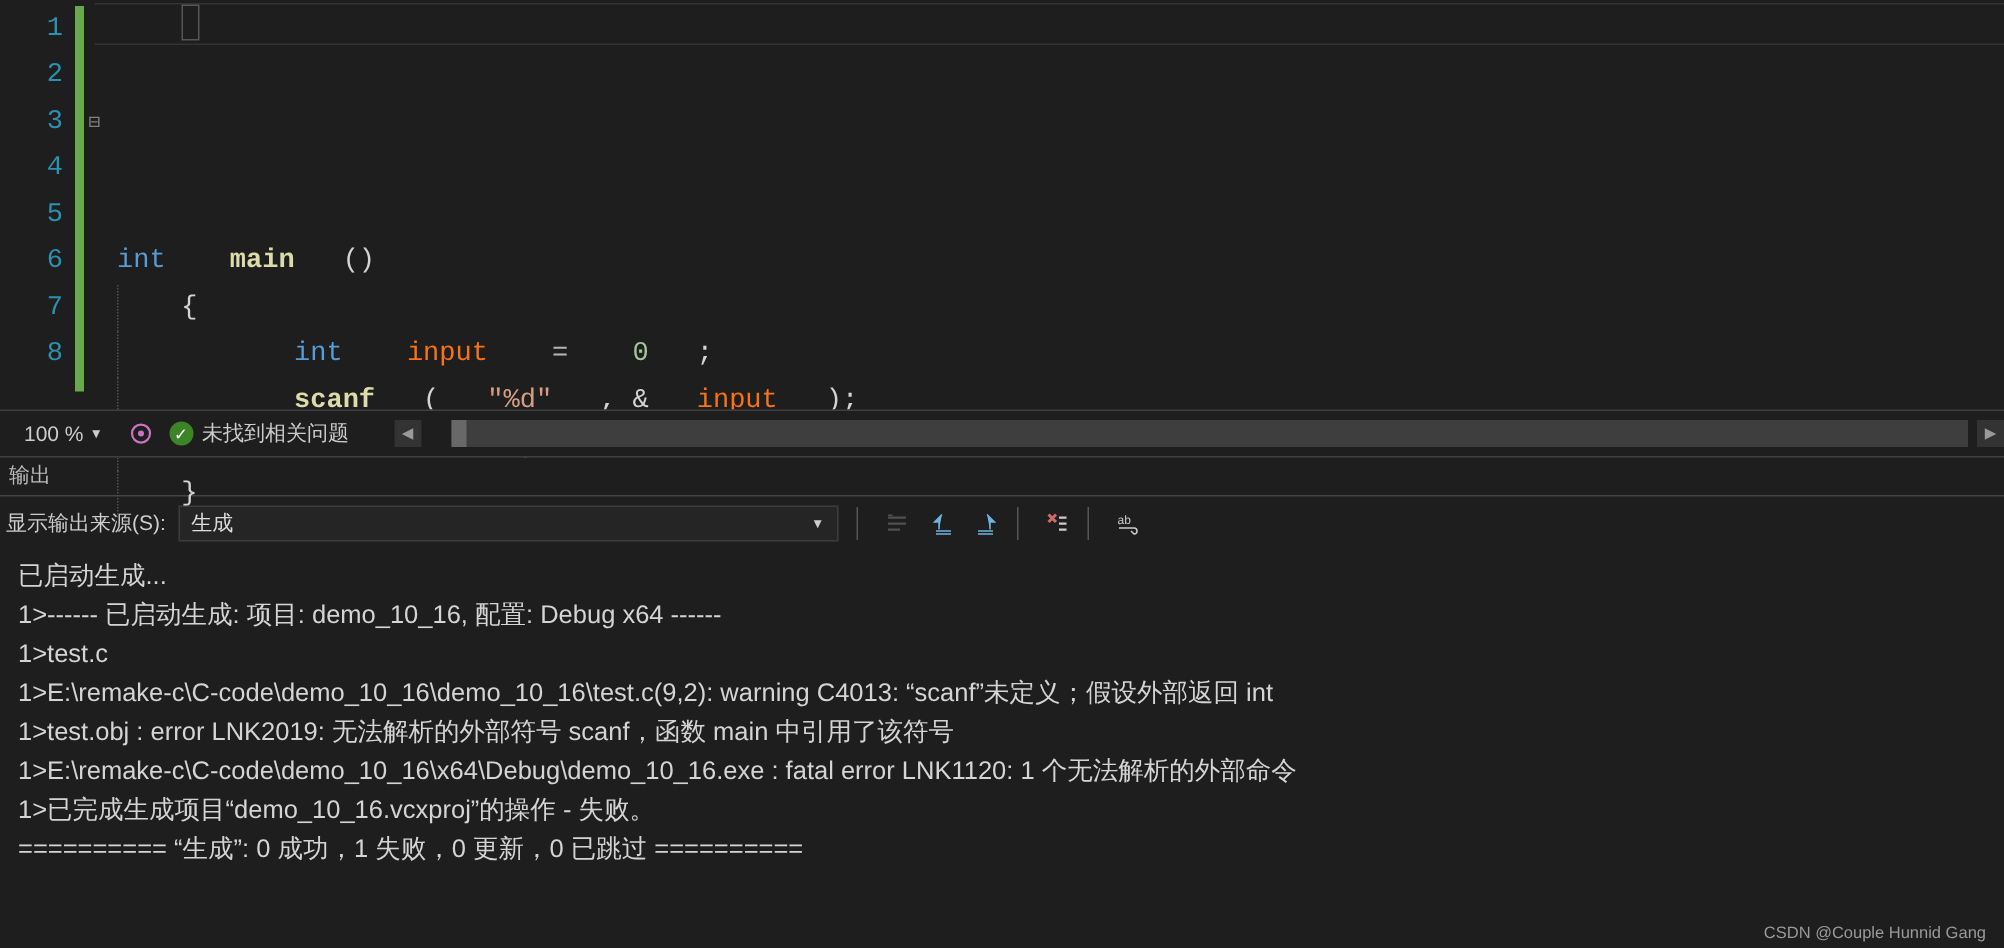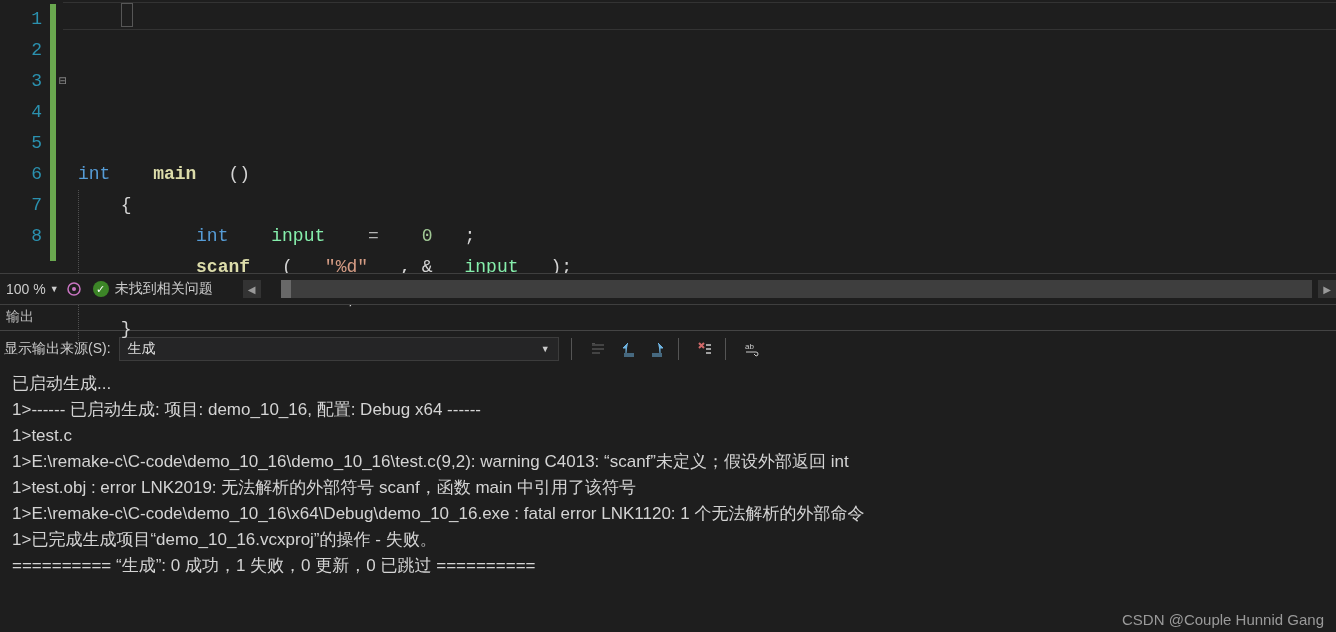--- a/index.html
+++ b/index.html
@@ -16,40 +16,40 @@
 .change-bar { width:6px; background:#6aa84f; margin-top:4px; margin-bottom:12px;}
 .fold-bar { width:14px; background:#1e1e1e; padding-top:4px; line-height:31px; font-size:13px; color:#808080; text-align:center; }
 .code { padding-left:8px; font-size:18px; line-height:31px; padding-top:4px; white-space:pre; flex:1; position:relative;}
 .code .line { height:31px; display:flex; align-items:center;gap:32px;}
 .indent-guide { border-left:1px dotted #505050; display:inline-block; height:31px; vertical-align:top; margin-right:-1px;}
 .kw { color:#569cd6; }
 .fn { color:#dcdcaa;font-weight:bold; }
 .num { color:#a0c794; }
 .str { color:#d69d85; }
 .punct { color:#d4d4d4; }
-.id { color:#86efac;}
+.id { color:#f97316;}
 .op { color:#b4b4b4;}
 .cursor-box { position:absolute; left:51px; top:3px; width:12px; height:24px; border:1px solid #aaa; background:#1e1e1e; opacity:.4;}
 .current-line-border { position:absolute; left:63px; right:0; top:2px; height:28px; border-top:1px solid #333; border-bottom:1px solid #333;}
 .status-bar { height:32px; background:#1e1e1e; border-top:1px solid #3f3f3f; border-bottom:1px solid #3f3f3f; display:flex; align-items:center; font-size:14px; font-family:"Segoe UI",sans-serif; color:#ccc; position:relative;}
-.zoom { padding:0 6px; display:flex; align-items:center; gap:4px;}
+.zoom { padding:0 16px; display:flex; align-items:center; gap:4px;}
 .zoom .chev { font-size:9px; color:#ccc;}
 .status-icon { width:18px; height:18px; display:inline-flex; align-items:center; justify-content:center;}
 .status-ok { width:16px; height:16px; border-radius:50%; background:#3c8527; color:#fff; font-size:11px; display:flex; align-items:center; justify-content:center; margin-left:10px; margin-right:6px;}
 .h-scroll-track { flex:1; height:18px; background:#3e3e3e; margin-left:20px; margin-right:6px; position:relative;}
 .h-scroll-thumb { position:absolute; left:0; top:0; height:18px; background:#686868; width:10px;}
 .h-scroll-arrow { width:18px; height:18px; background:#333; color:#999; display:flex; align-items:center; justify-content:center; font-size:10px;}
 .output-title { height:26px; background:#1e1e1e; color:#bbb; font-family:Liberation Mono, monospace; font-size:14px; padding:3px 6px; border-bottom:1px solid #444;}
 .output-toolbar { height:36px; display:flex; align-items:center; gap:8px; padding:0 4px; font-family:"Microsoft YaHei","Segoe UI",sans-serif; font-size:14px; color:#ccc;}
 .output-toolbar .divider { width:1px; height:22px; background:#555; margin:0 4px;}
 .dropdown { background:#252526; border:1px solid #3c3c3c; height:24px; width:440px; padding:0 8px; display:flex; align-items:center; justify-content:space-between; color:#ddd; font-family:"Microsoft YaHei",sans-serif; }
 .dropdown .arrow { font-size:9px; color:#ccc;}
 .tb-btn { width:22px; height:22px; display:flex; align-items:center; justify-content:flex-end; color:#ec4899;}
 .output-body { padding:4px 12px 8px 12px; font-family:Liberation Sans, sans-serif; font-size:17px; line-height:26px; color:#d4d4d4; white-space:pre;}
-.watermark { position:fixed; right:12px; bottom:4px; font-family:"Segoe UI",sans-serif; font-size:15px; color:#9a9a9a;}
+.watermark { position:fixed; right:12px; bottom:4px; font-family:"Segoe UI",sans-serif; font-size:11px; color:#9a9a9a;}
 svg { display:block; }
 </style>
 </head>
 <body>
 
 <div class="editor-area">
   <div class="current-line-border"></div>
   <div class="gutter">
       <div>1</div>
       <div>2</div>

